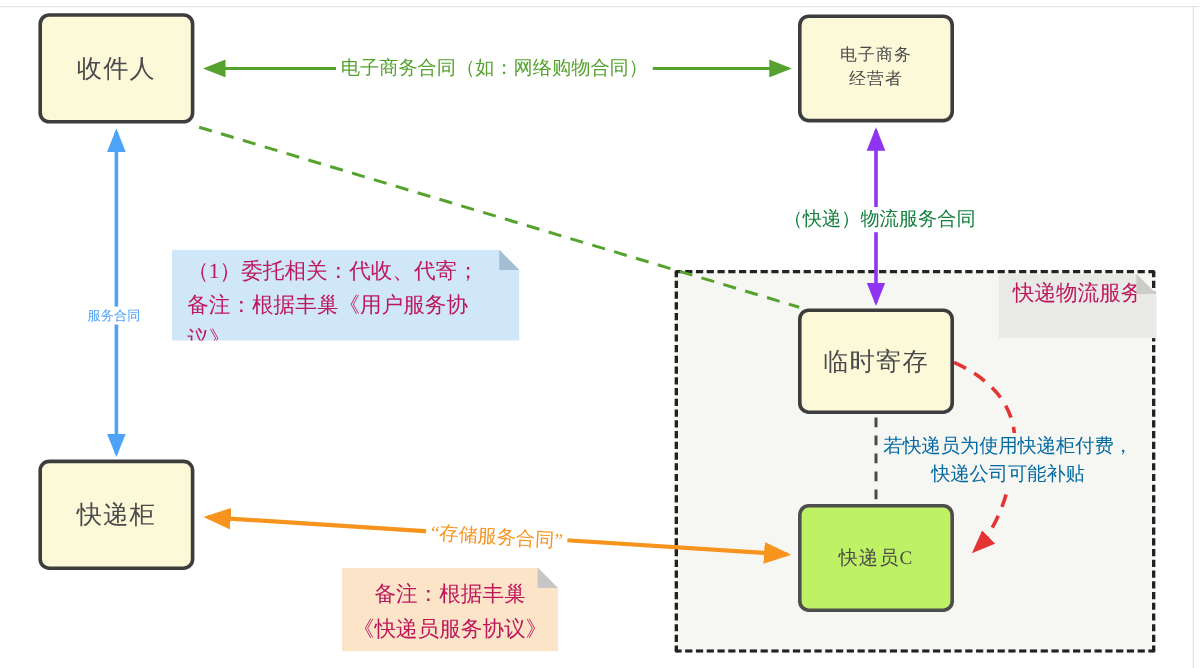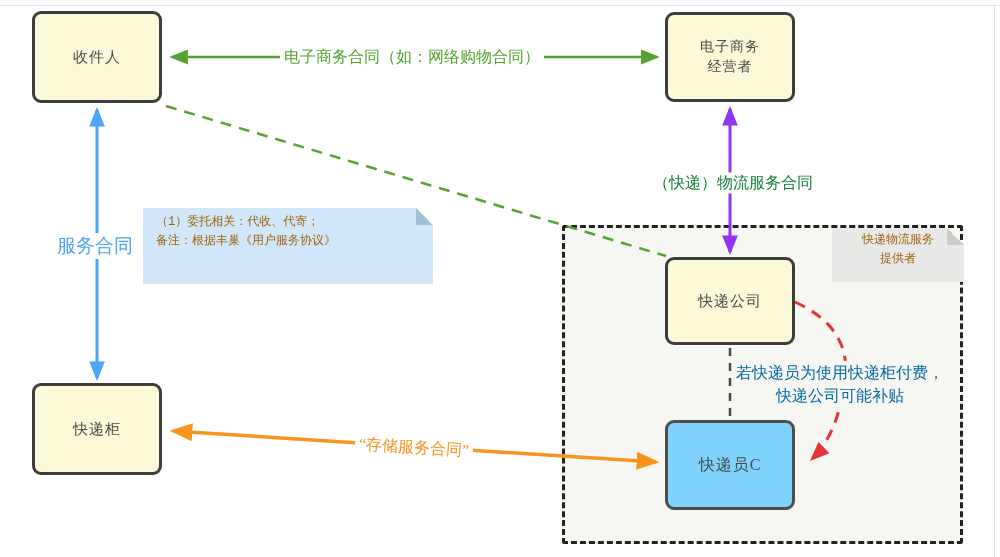--- a/index.html
+++ b/index.html
@@ -15,27 +15,26 @@
   .group-box{
     position:absolute;left:562px;top:225px;width:401px;height:319px;
     box-sizing:border-box;border:3px dashed #222;background:#f6f6f3;border-radius:2px;
   }
 
   .node{
     position:absolute;display:flex;flex-direction:column;align-items:center;justify-content:center;
     background:#fbf9d8;border:3px solid #3d3d3d;border-radius:9px;color:#4a4a4a;
     text-align:center;box-sizing:border-box;letter-spacing:1px;
   }
-  .node.white{background:#7dd3fc;border-color:#4d4d4d;}
-  .fs21{font-size:15px;} .fs19{font-size:14px;line-height:1.45;} .fs16{font-size:16px;}
+  .node.white{background:#bef264;border-color:#4d4d4d;}
+  .fs21{font-size:21px;} .fs19{font-size:14px;line-height:1.45;} .fs16{font-size:16px;}
 
   .note{
-    position:absolute;box-sizing:border-box;color:#a16207;font-size:12px;
+    position:absolute;box-sizing:border-box;color:#be185d;font-size:18px;
     clip-path:polygon(0 0, calc(100% - 17px) 0, 100% 17px, 100% 100%, 0 100%);
-    font-family:Liberation Mono, monospace;
   }
   .note .fold{position:absolute;top:0;right:0;width:17px;height:17px;}
   .note-blue{background:#cfe7f8;line-height:1.55;padding:5px 8px 0 13px;}
   .note-blue .fold{background:linear-gradient(to bottom left, rgba(0,0,0,0) 50%, #a2bfd4 50%);}
   .note-orange{background:#fbe4c8;text-align:center;line-height:1.6;padding-top:8px;}
   .note-orange .fold{background:linear-gradient(to bottom left, rgba(0,0,0,0) 50%, #c6c6c4 50%);}
   .note-gray{background:#e9e9e7;text-align:center;line-height:1.55;padding-top:3px;}
   .note-gray .fold{background:linear-gradient(to bottom left, rgba(0,0,0,0) 50%, #cccccb 50%);}
 
   .edge-label{
@@ -102,45 +101,49 @@
   <div class="node fs19" style="left:665px;top:12px;width:130px;height:90px;">
     <span>电子商务</span>
     <span>经营者</span>
   </div>
 
   <div class="node fs21" style="left:32px;top:383px;width:130px;height:92px;">
     <span>快递柜</span>
   </div>
 
   <div class="node fs21" style="left:665px;top:257px;width:130px;height:88px;">
-    <span>快递公司</span>
+    <span>临时寄存</span>
   </div>
 
   <div class="node white fs16" style="left:665px;top:420px;width:130px;height:90px;">
     <span>快递员C</span>
   </div>
 
   <div class="note note-gray" style="left:832px;top:228px;width:132px;height:54px;">
     <div>快递物流服务</div>
-    <div>提供者</div>
     <div class="fold"></div>
   </div>
 
   <div class="note note-blue" style="left:143px;top:208px;width:290px;height:76px;">
     <div>（1）委托相关：代收、代寄；</div>
     <div>备注：根据丰巢《用户服务协议》</div>
     <div class="fold"></div>
   </div>
 
+  <div class="note note-orange" style="left:285px;top:473px;width:180px;height:70px;">
+    <div>备注：根据丰巢</div>
+    <div>《快递员服务协议》</div>
+    <div class="fold"></div>
+  </div>
 
   <div class="edge-label lbl-green" style="left:412px;top:57px;text-align:center;">电子商务合同（如：网络购物合同）</div>
 
   <div class="edge-label lbl-purple" style="left:733px;top:183px;">（快递）物流服务合同</div>
 
-  <div class="edge-label lbl-blue" style="left:95px;top:246px;font-size:19px;">服务合同</div>
+  <div class="edge-label lbl-blue" style="left:95px;top:263px;font-size:11px;">服务合同</div>
 
   <div class="edge-label lbl-orange" style="left:414px;top:448px;">“存储服务合同”</div>
 
   <div class="subsidy" style="left:840px;top:384px;">
     <div>若快递员为使用快递柜付费，</div>
     <div>快递公司可能补贴</div>
   </div>
 
 </div>
 

